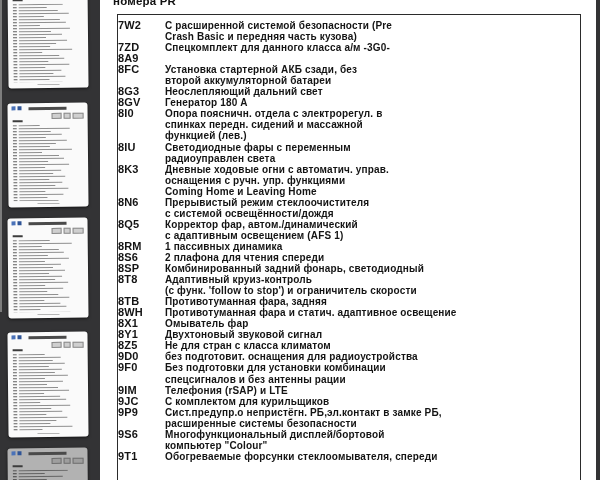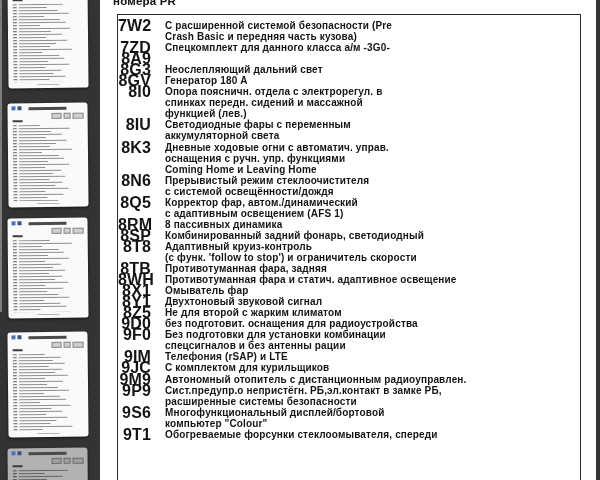--- a/index.html
+++ b/index.html
@@ -55,22 +55,22 @@
     white-space:nowrap;
   }
   .codes-box{
     position:absolute;left:17px;top:14px;width:464px;height:470px;
     border:1.2px solid #2b2b2b;border-bottom:none;
     box-sizing:border-box;overflow:hidden;
   }
   .pr-list{padding-top:5px;}
   .pr-row{display:flex;}
   .pr-code{
-    width:33px;flex:none;text-align:right;
-    font-size:16px;font-weight:bold;line-height:11.05px;
+    width:33px;flex:none;
+    font-size:11px;font-weight:bold;line-height:11.05px;
     color:#141414;letter-spacing:0.15px;
   }
   .pr-desc{
     margin-left:14px;white-space:pre-line;
     font-size:10px;font-weight:bold;line-height:11.05px;
     color:#141414;letter-spacing:0.15px;
   }
 </style>
 </head>
 <body>
@@ -591,57 +591,66 @@
 Crash Basic и передняя часть кузова)</span>
         </div>
         <div class="pr-row">
           <span class="pr-code">7ZD</span>
           <span class="pr-desc">Спецкомплект для данного класса а/м -3G0-</span>
         </div>
         <div class="pr-row">
           <span class="pr-code">8A9</span>
         </div>
         <div class="pr-row">
+          <span class="pr-code">8FC</span>
+          <span class="pr-desc">Установка стартерной АКБ сзади, без
+второй аккумуляторной батареи</span>
+        </div>
+        <div class="pr-row">
           <span class="pr-code">8G3</span>
           <span class="pr-desc">Неослепляющий дальний свет</span>
         </div>
         <div class="pr-row">
           <span class="pr-code">8GV</span>
           <span class="pr-desc">Генератор 180 А</span>
         </div>
         <div class="pr-row">
           <span class="pr-code">8I0</span>
           <span class="pr-desc">Опора поясничн. отдела с электрорегул. в
 спинках передн. сидений и массажной
 функцией (лев.)</span>
         </div>
         <div class="pr-row">
           <span class="pr-code">8IU</span>
           <span class="pr-desc">Светодиодные фары с переменным
-аккумуляторной света</span>
+радиоуправлен света</span>
         </div>
         <div class="pr-row">
           <span class="pr-code">8K3</span>
           <span class="pr-desc">Дневные ходовые огни с автоматич. управ.
 оснащения с ручн. упр. функциями
 Coming Home и Leaving Home</span>
         </div>
         <div class="pr-row">
           <span class="pr-code">8N6</span>
           <span class="pr-desc">Прерывистый режим стеклоочистителя
 с системой освещённости/дождя</span>
         </div>
         <div class="pr-row">
           <span class="pr-code">8Q5</span>
           <span class="pr-desc">Корректор фар, автом./динамический
 с адаптивным освещением (AFS 1)</span>
         </div>
         <div class="pr-row">
           <span class="pr-code">8RM</span>
-          <span class="pr-desc">8 пассивных динамика</span>
+          <span class="pr-desc">1 пассивных динамика</span>
+        </div>
+        <div class="pr-row">
+          <span class="pr-code">8S6</span>
+          <span class="pr-desc">2 плафона для чтения спереди</span>
         </div>
         <div class="pr-row">
           <span class="pr-code">8SP</span>
           <span class="pr-desc">Комбинированный задний фонарь, светодиодный</span>
         </div>
         <div class="pr-row">
           <span class="pr-code">8T8</span>
           <span class="pr-desc">Адаптивный круиз-контроль
 (с функ. 'follow to stop') и ограничитель скорости</span>
         </div>
@@ -656,42 +665,38 @@
         <div class="pr-row">
           <span class="pr-code">8X1</span>
           <span class="pr-desc">Омыватель фар</span>
         </div>
         <div class="pr-row">
           <span class="pr-code">8Y1</span>
           <span class="pr-desc">Двухтоновый звуковой сигнал</span>
         </div>
         <div class="pr-row">
           <span class="pr-code">8Z5</span>
-          <span class="pr-desc">Не для второй с жарким климатом</span>
+          <span class="pr-desc">Не для стран с класса климатом</span>
         </div>
         <div class="pr-row">
           <span class="pr-code">9D0</span>
           <span class="pr-desc">без подготовит. оснащения для радиоустройства</span>
         </div>
         <div class="pr-row">
           <span class="pr-code">9F0</span>
           <span class="pr-desc">Без подготовки для установки комбинации
 спецсигналов и без антенны рации</span>
         </div>
         <div class="pr-row">
           <span class="pr-code">9IM</span>
           <span class="pr-desc">Телефония (rSAP) и LTE</span>
         </div>
         <div class="pr-row">
           <span class="pr-code">9JC</span>
           <span class="pr-desc">С комплектом для курильщиков</span>
-        </div>
-        <div class="pr-row">
-          <span class="pr-code">9M9</span>
-          <span class="pr-desc">Автономный отопитель с дистанционным радиоуправлен.</span>
         </div>
         <div class="pr-row">
           <span class="pr-code">9P9</span>
           <span class="pr-desc">Сист.предупр.о непристёгн. РБ,эл.контакт в замке РБ,
 расширенные системы безопасности</span>
         </div>
         <div class="pr-row">
           <span class="pr-code">9S6</span>
           <span class="pr-desc">Многофункциональный дисплей/бортовой
 компьютер "Colour"</span>

